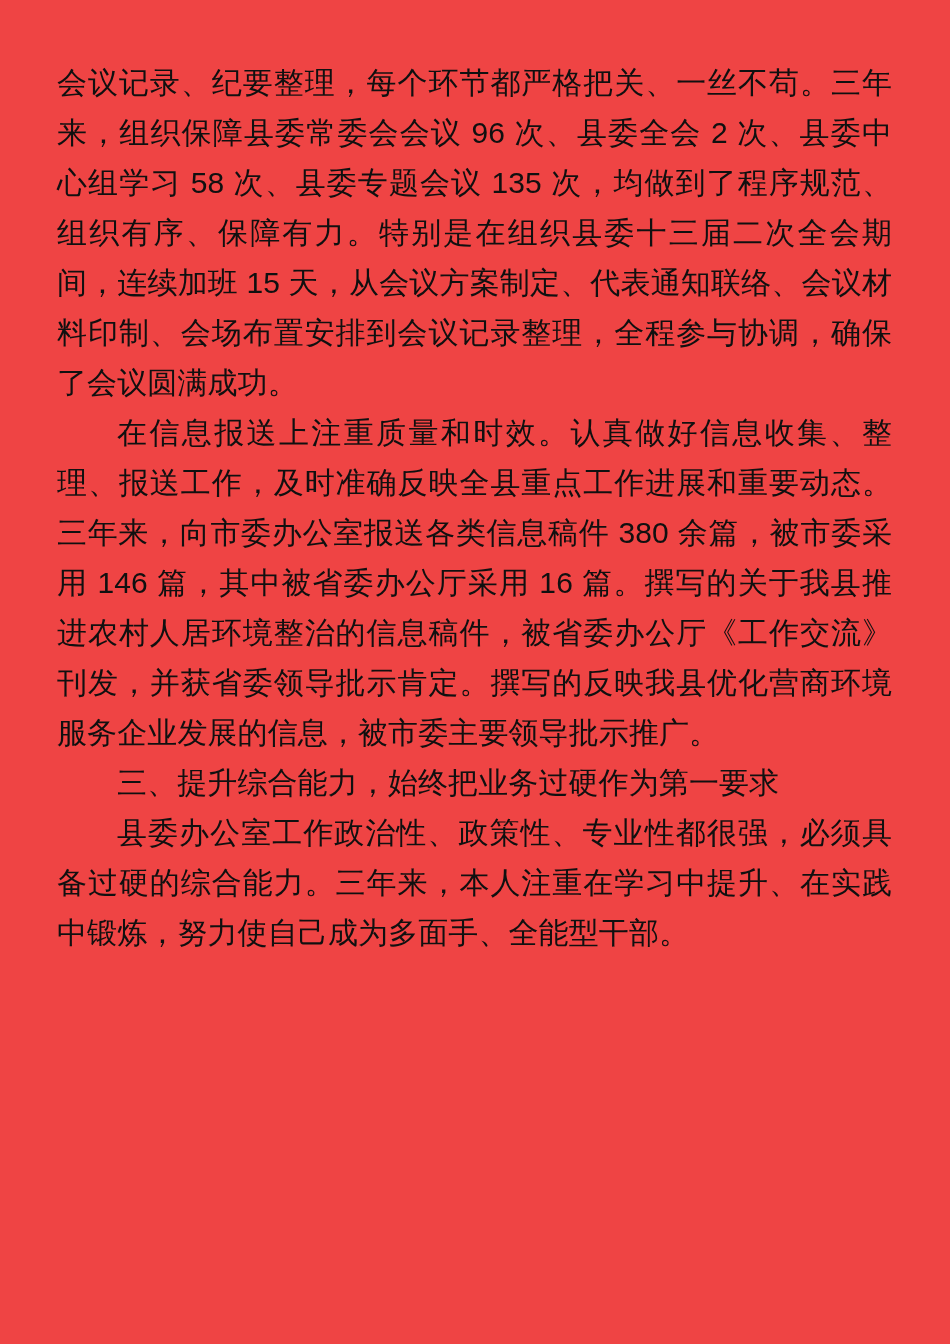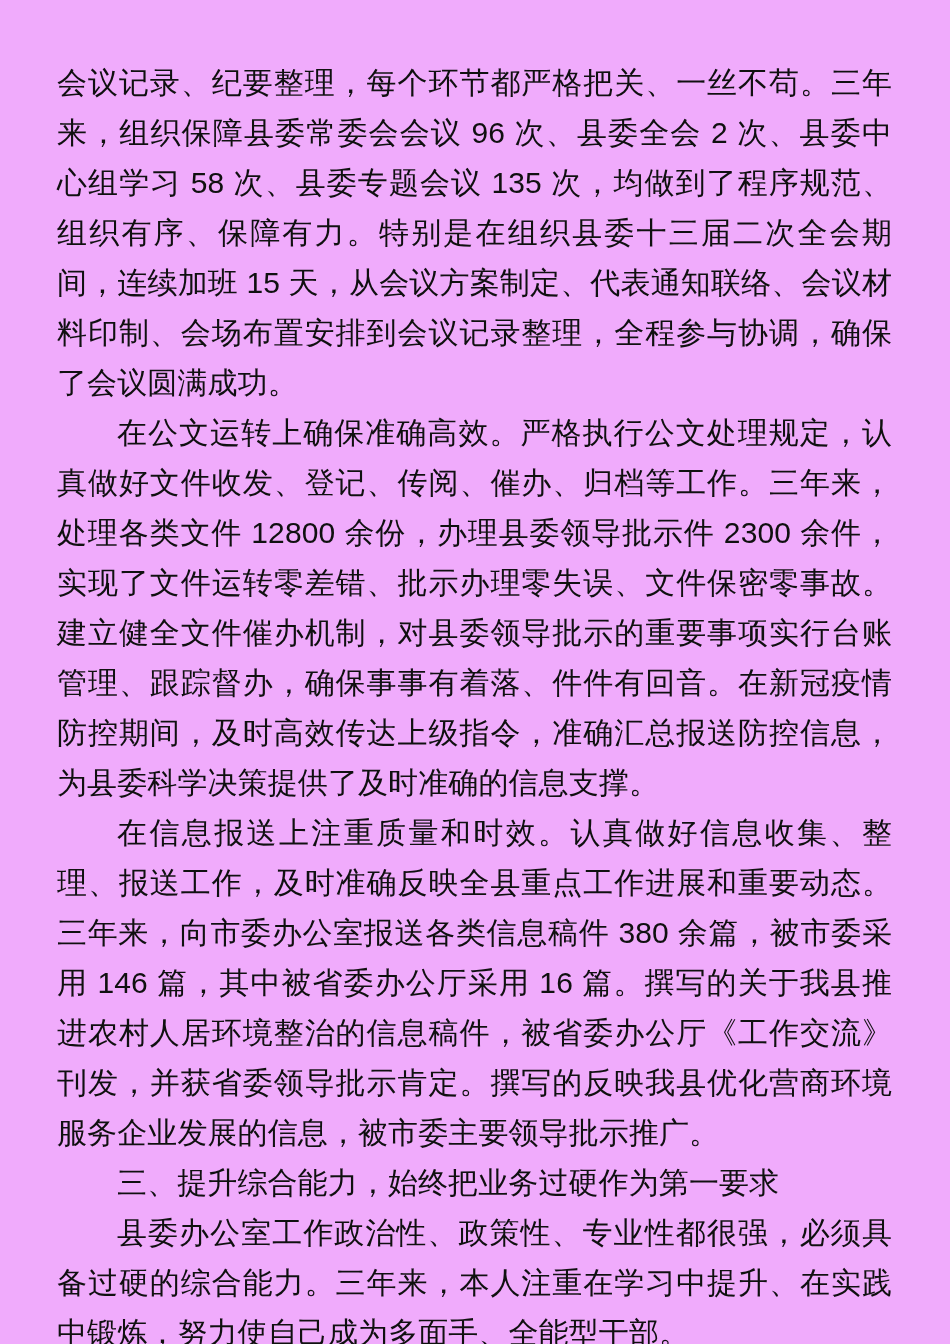--- a/index.html
+++ b/index.html
@@ -4,21 +4,21 @@
 <style>
   html, body {
     margin: 0;
     padding: 0;
     background: #ffffff;
   }
   .page {
     position: relative;
     width: 950px;
     height: 1344px;
-    background: #f0abfc;
+    background: #ef4444;
     box-sizing: border-box;
     overflow: hidden;
   }
   .doc-body {
     position: absolute;
     left: 57px;
     top: 58px;
     width: 835px;
   }
   .para {
@@ -47,21 +47,20 @@
   }
 </style>
 </head>
 <body>
 
 <div class="page">
   <div class="doc-body">
 
     <p class="para">会议记录、纪要整理，每个环节都严格把关、一丝不苟。三年来，组织保障县委常委会会议 96 次、县委全会 2 次、县委中心组学习 58 次、县委专题会议 135 次，均做到了程序规范、组织有序、保障有力。特别是在组织县委十三届二次全会期间，连续加班 15 天，从会议方案制定、代表通知联络、会议材料印制、会场布置安排到会议记录整理，全程参与协调，确保了会议圆满成功。</p>
 
-    <p class="para indent">在公文运转上确保准确高效。严格执行公文处理规定，认真做好文件收发、登记、传阅、催办、归档等工作。三年来，处理各类文件 12800 余份，办理县委领导批示件 2300 余件，实现了文件运转零差错、批示办理零失误、文件保密零事故。建立健全文件催办机制，对县委领导批示的重要事项实行台账管理、跟踪督办，确保事事有着落、件件有回音。在新冠疫情防控期间，及时高效传达上级指令，准确汇总报送防控信息，为县委科学决策提供了及时准确的信息支撑。</p>
 
     <p class="para indent">在信息报送上注重质量和时效。认真做好信息收集、整理、报送工作，及时准确反映全县重点工作进展和重要动态。三年来，向市委办公室报送各类信息稿件 380 余篇，被市委采用 146 篇，其中被省委办公厅采用 16 篇。撰写的关于我县推进农村人居环境整治的信息稿件，被省委办公厅《工作交流》刊发，并获省委领导批示肯定。撰写的反映我县优化营商环境服务企业发展的信息，被市委主要领导批示推广。</p>
 
     <p class="para heading">三、提升综合能力，始终把业务过硬作为第一要求</p>
 
     <p class="para indent">县委办公室工作政治性、政策性、专业性都很强，必须具备过硬的综合能力。三年来，本人注重在学习中提升、在实践中锻炼，努力使自己成为多面手、全能型干部。</p>
 
   </div>
 </div>
 

